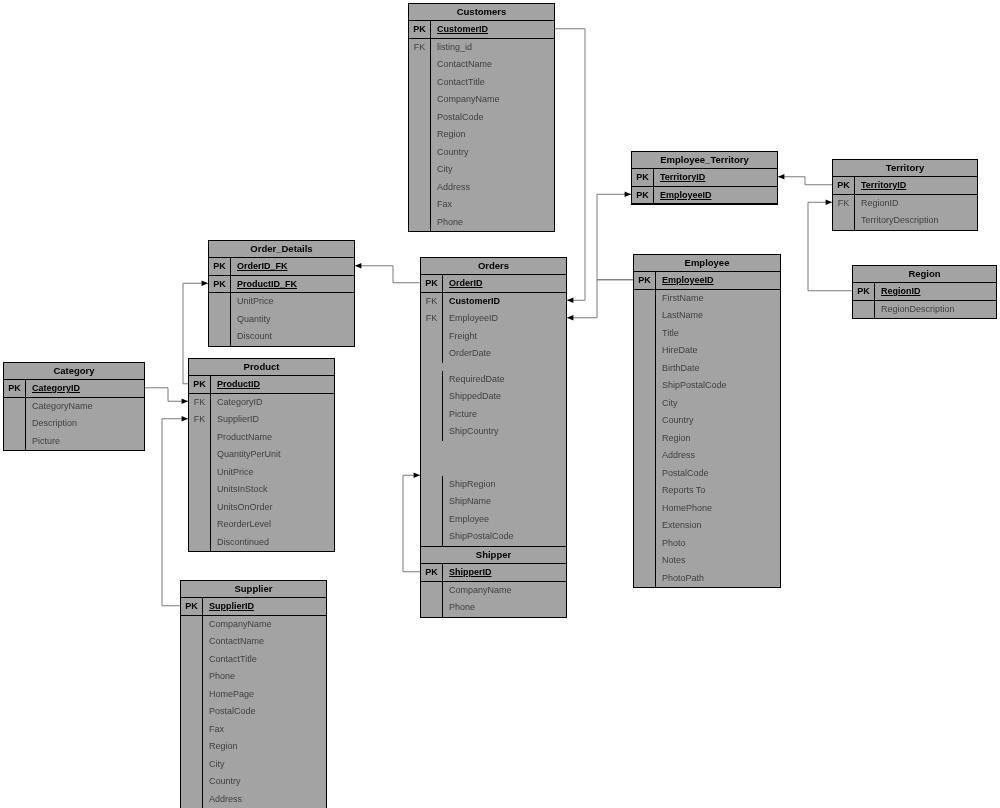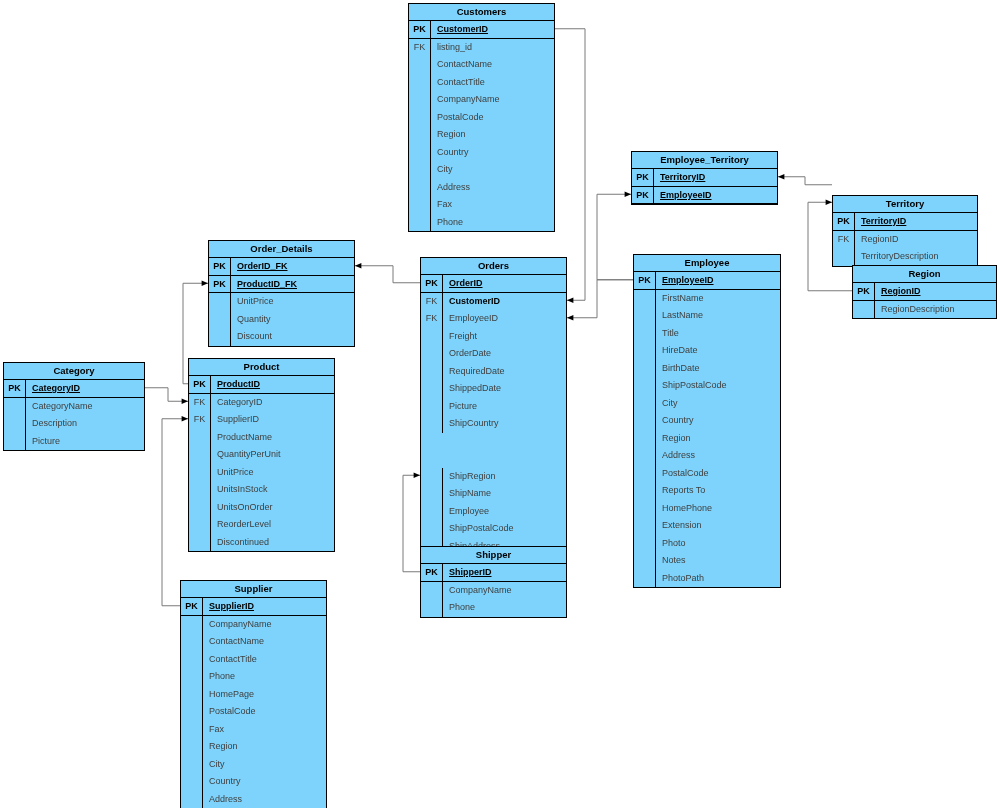--- a/index.html
+++ b/index.html
@@ -16,21 +16,21 @@
     position: absolute;
     left: 0; top: 0;
     width: 1000px; height: 808px;
   }
   #connectors path.edge {
     fill: none;
     stroke-width: 1;
   }
   .entity {
     position: absolute;
-    background: #7dd3fc;
+    background: #a3a3a3;
     border: 1px solid #000000;
     font-size: 9px;
   }
   .entity-title {
     font-weight: bold;
     font-size: 9.5px;
     color: #000000;
     text-align: center;
     border-bottom: 1px solid #000000;
     overflow: hidden;
@@ -171,21 +171,21 @@
         <div class="name-cell">EmployeeID</div>
       </div>
       <div class="entity-row" style="height: 17.5px; line-height: 17.5px;">
         <div class="key-cell"></div>
         <div class="name-cell">Freight</div>
       </div>
       <div class="entity-row" style="height: 17.5px; line-height: 17.5px;">
         <div class="key-cell"></div>
         <div class="name-cell">OrderDate</div>
       </div>
-      <div class="entity-row" style="height: 17.5px; line-height: 17.5px;">
+      <div class="entity-row" style="height: 17.5px; line-height: 17.5px; margin-top: 8px;">
         <div class="key-cell"></div>
         <div class="name-cell">RequiredDate</div>
       </div>
       <div class="entity-row" style="height: 17.5px; line-height: 17.5px;">
         <div class="key-cell"></div>
         <div class="name-cell">ShippedDate</div>
       </div>
       <div class="entity-row" style="height: 17.5px; line-height: 17.5px;">
         <div class="key-cell"></div>
         <div class="name-cell">Picture</div>
@@ -219,21 +219,21 @@
       <div class="entity-title" style="height: 17px; line-height: 16px;">Employee_Territory</div>
       <div class="entity-row pk-row" style="height: 17.5px; line-height: 16.5px;">
         <div class="key-cell pk">PK</div>
         <div class="name-cell bold underline">TerritoryID</div>
       </div>
       <div class="entity-row pk-row" style="height: 17.5px; line-height: 16.5px;">
         <div class="key-cell pk">PK</div>
         <div class="name-cell bold underline">EmployeeID</div>
       </div>
     </div>
-    <div class="entity" style="left: 832px; top: 159px; width: 146px; border-color: rgb(0, 0, 0); margin-top: 36px;">
+    <div class="entity" style="left: 832px; top: 159px; width: 146px; border-color: rgb(0, 0, 0);">
       <div class="entity-title" style="height: 17px; line-height: 16px;">Territory</div>
       <div class="entity-row pk-row" style="height: 17.5px; line-height: 16.5px;">
         <div class="key-cell pk">PK</div>
         <div class="name-cell bold underline">TerritoryID</div>
       </div>
       <div class="entity-row" style="height: 17.5px; line-height: 17.5px;">
         <div class="key-cell">FK</div>
         <div class="name-cell">RegionID</div>
       </div>
       <div class="entity-row" style="height: 17.5px; line-height: 17.5px;">

